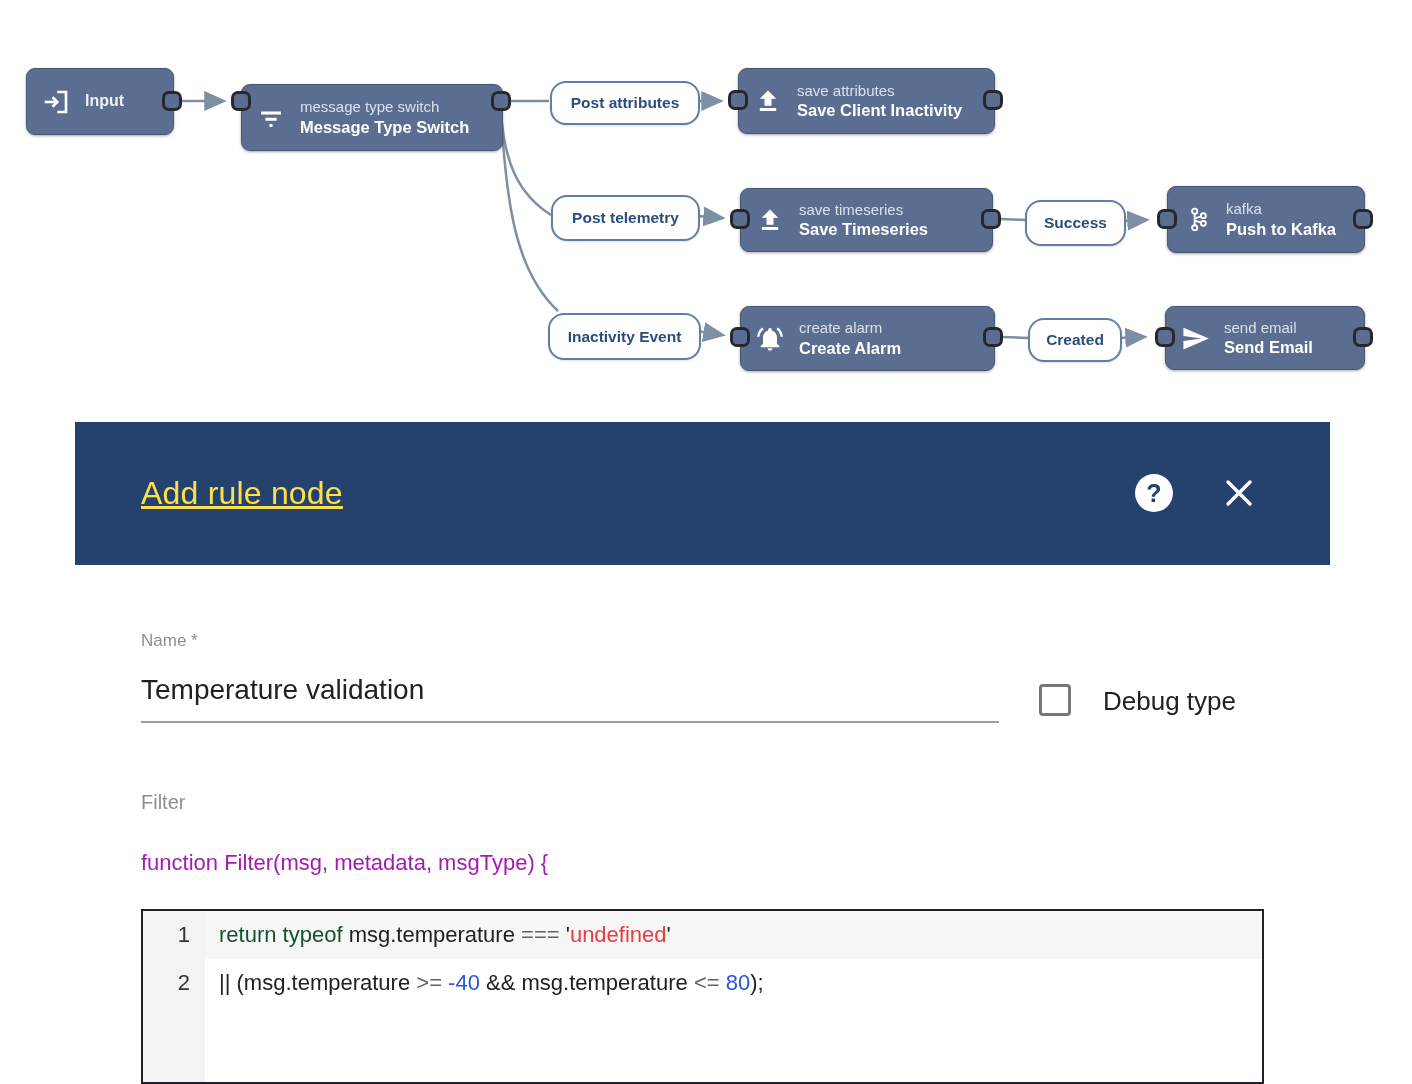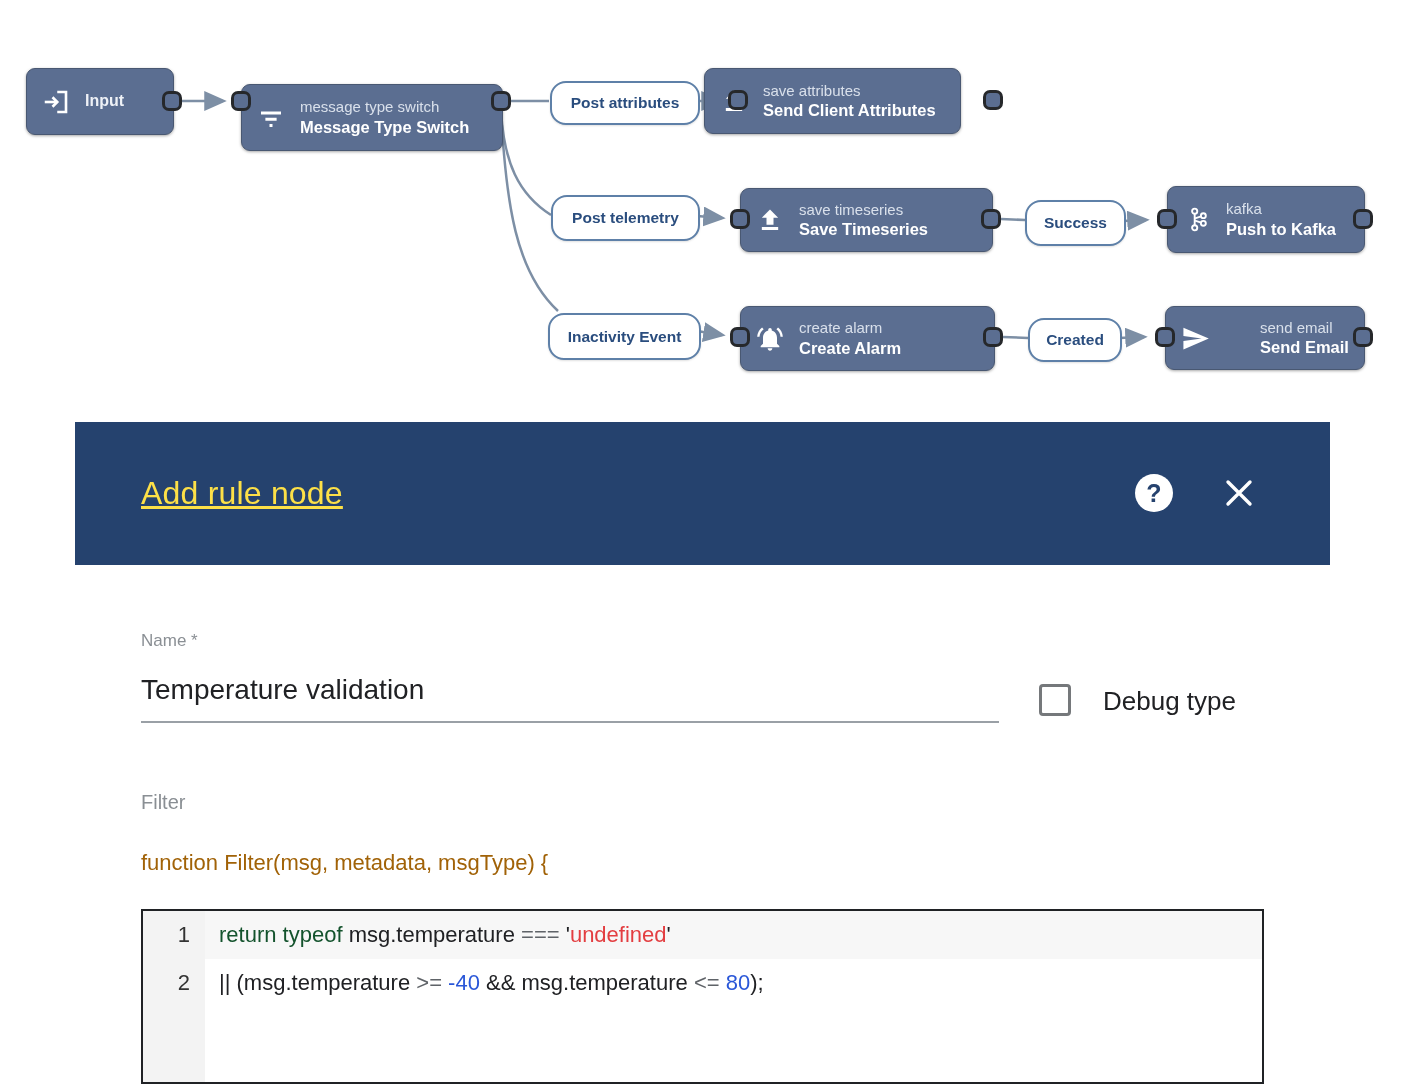--- a/index.html
+++ b/index.html
@@ -31,21 +31,21 @@
             color:#25426e;font-size:25px;font-weight:700;cursor:pointer;}
   #close-btn{position:absolute;left:1221px;top:475px;width:36px;height:36px;cursor:pointer;}
 
   .form-label{position:absolute;font-size:17px;color:#8a8f94;}
   #name-value{position:absolute;left:141px;top:674px;font-size:28px;color:#202124;cursor:text;}
   #name-underline{position:absolute;left:141px;top:721px;width:858px;height:2px;background:#9aa0a6;}
   #debug-box{position:absolute;left:1039px;top:684px;width:32px;height:32px;box-sizing:border-box;
              border:3px solid #75787b;border-radius:4px;background:#fff;cursor:pointer;}
   #debug-label{position:absolute;left:1103px;top:686px;font-size:26px;color:#202124;}
   #filter-label{position:absolute;left:141px;top:791px;font-size:20px;color:#8a8f94;}
-  #function-line{position:absolute;left:141px;top:850px;font-size:22px;color:#a16207;}
+  #function-line{position:absolute;left:141px;top:850px;font-size:22px;color:#a21caf;}
 
   
   #editor{position:absolute;left:141px;top:909px;width:1123px;height:175px;box-sizing:border-box;
           border:2.5px solid #202225;background:#fff;display:flex;flex-direction:column;overflow:hidden;}
   .code-line{display:flex;height:48px;line-height:48px;font-size:22px;}
   .code-line.active .code-text{background:#f7f7f7;}
   .gutter-num{flex:0 0 62px;background:#f3f3f3;color:#333;text-align:right;
               padding-right:15px;box-sizing:border-box;}
   .code-text{flex:1;padding-left:14px;white-space:pre;color:#202124;cursor:text;}
   #editor-filler{flex:1;display:flex;}
@@ -104,29 +104,29 @@
         </svg>
       </span>
       <div class="ntext">
         <span class="ntype">message type switch</span>
         <span class="nname">Message Type Switch</span>
       </div>
     </div>
     <div class="endpoint" style="left:231px;top:91px;"></div>
     <div class="endpoint" style="left:491px;top:91px;"></div>
 
-    <div class="node" style="left:704px;top:68px;width:255px;height:64px;">
+    <div class="node" style="left:738px;top:68px;width:255px;height:64px;">
       <span class="nicon">
         <svg width="28" height="28" viewBox="0 0 24 24" fill="#fff">
           <path d="M9 16h6v-6h4l-7-7-7 7h4zM5 18h14v2.6H5z"></path>
         </svg>
       </span>
       <div class="ntext">
         <span class="ntype">save attributes</span>
-        <span class="nname">Send Client Attributes</span>
+        <span class="nname">Save Client Inactivity</span>
       </div>
     </div>
     <div class="endpoint" style="left:728px;top:90px;"></div>
     <div class="endpoint" style="left:983px;top:90px;"></div>
 
     <div class="node" style="left:740px;top:188px;width:251px;height:62px;">
       <span class="nicon">
         <svg width="28" height="28" viewBox="0 0 24 24" fill="#fff">
           <path d="M9 16h6v-6h4l-7-7-7 7h4zM5 18h14v2.6H5z"></path>
         </svg>
@@ -167,21 +167,21 @@
         </svg>
       </span>
       <div class="ntext">
         <span class="ntype">create alarm</span>
         <span class="nname">Create Alarm</span>
       </div>
     </div>
     <div class="endpoint" style="left:730px;top:327px;"></div>
     <div class="endpoint" style="left:983px;top:327px;"></div>
 
-    <div class="node" style="left:1165px;top:306px;width:198px;height:62px;gap:36px;">
+    <div class="node" style="left:1165px;top:306px;width:198px;height:62px;">
       <span class="nicon">
         <svg width="29" height="29" viewBox="0 0 24 24" fill="#fff">
           <path d="M2.01 21 23 12 2.01 3 2 10l15 2-15 2z"></path>
         </svg>
       </span>
       <div class="ntext">
         <span class="ntype">send email</span>
         <span class="nname">Send Email</span>
       </div>
     </div>

